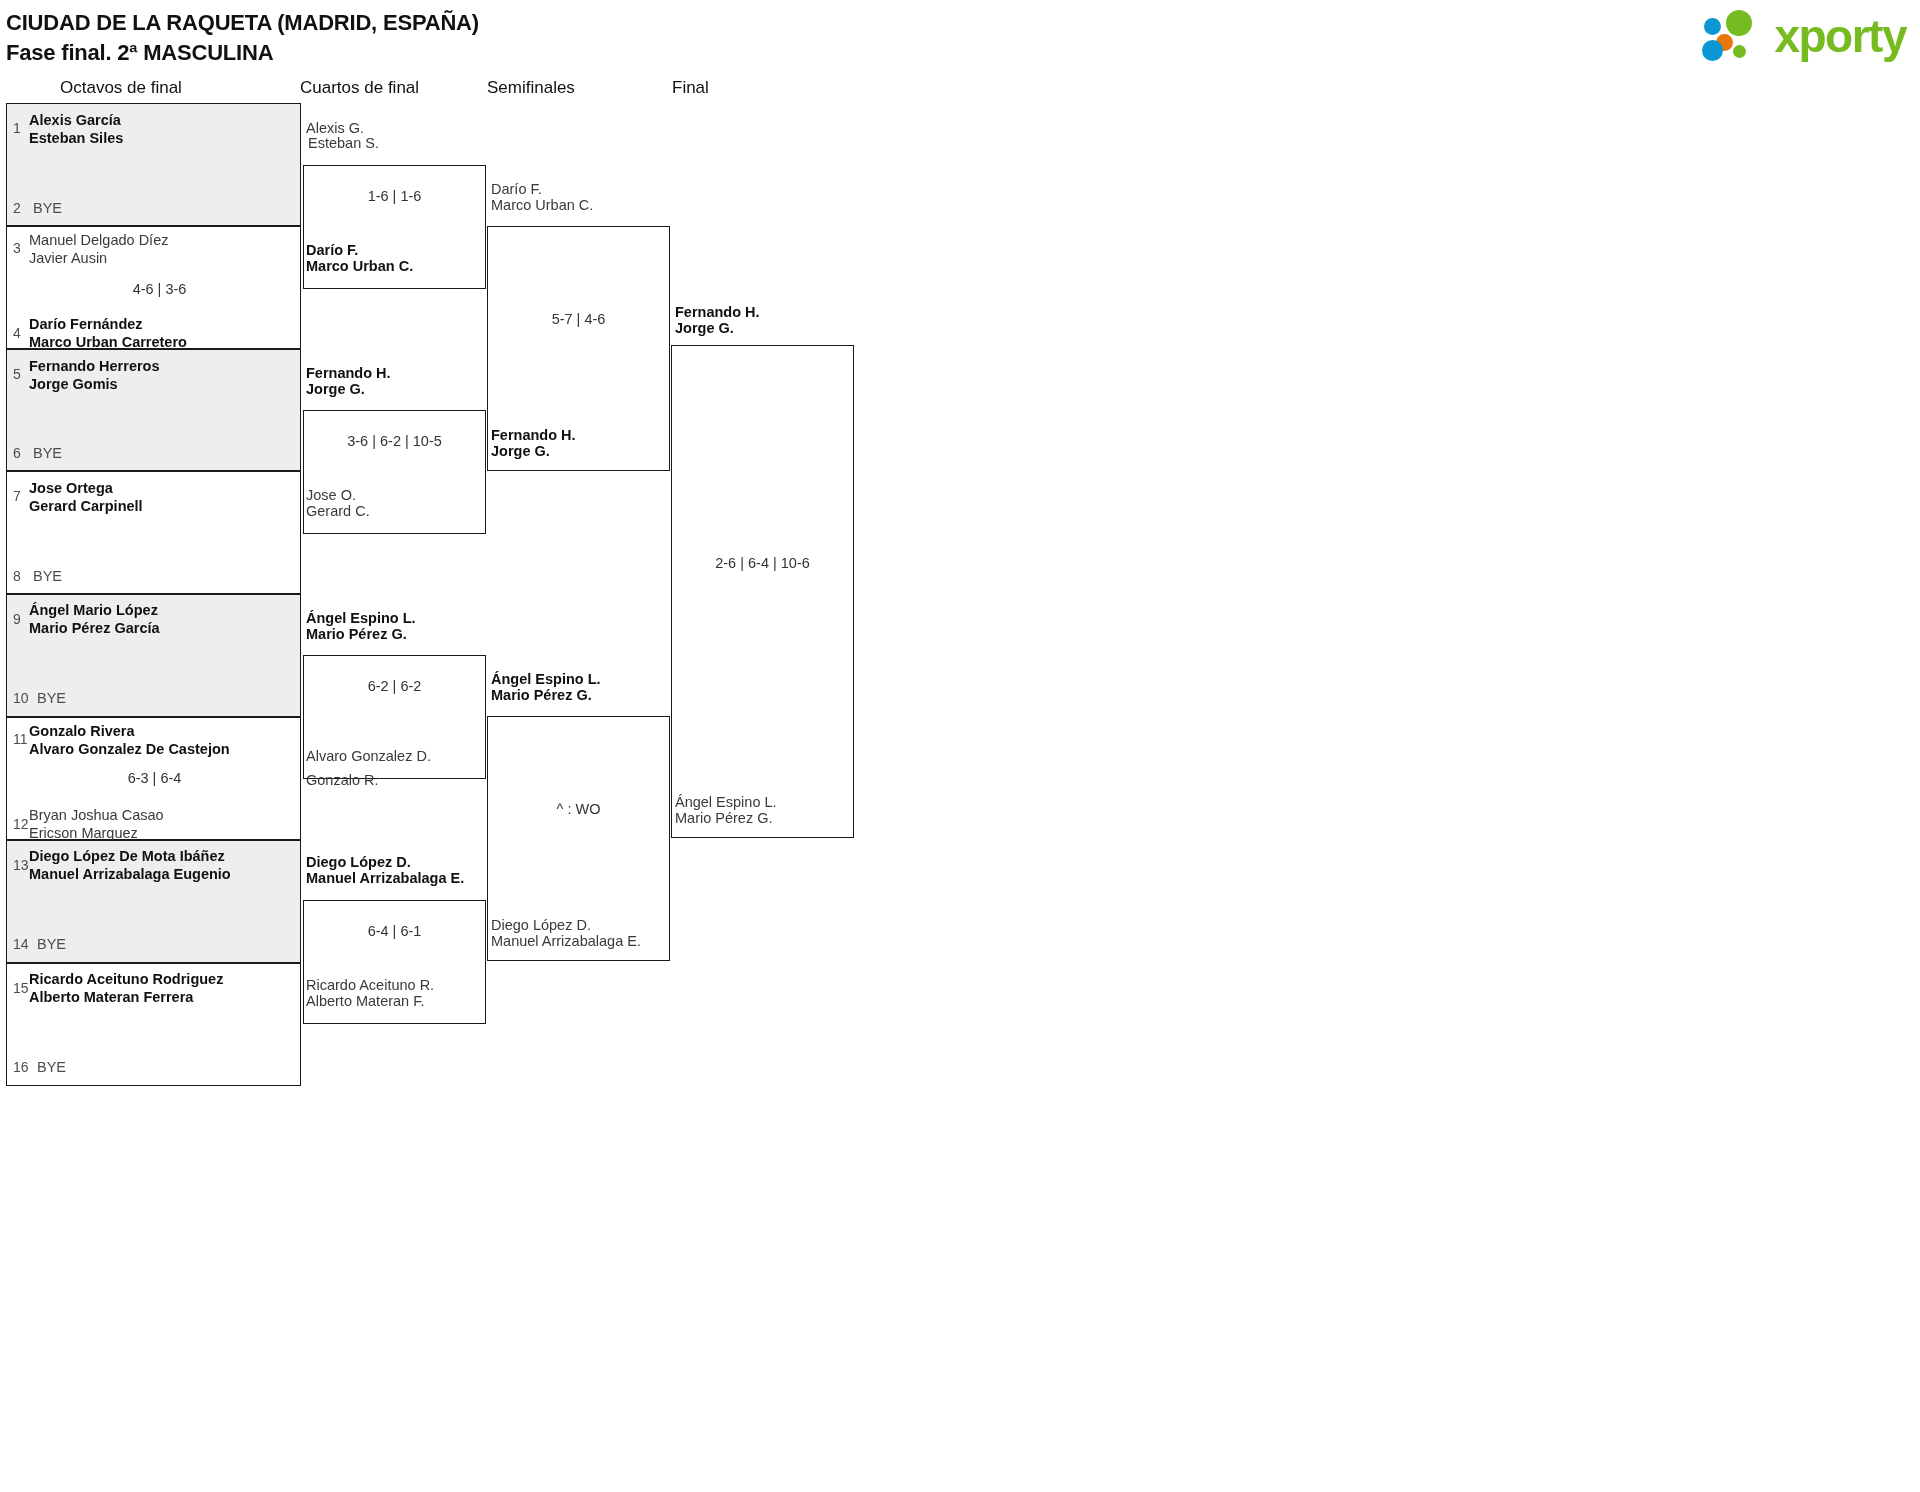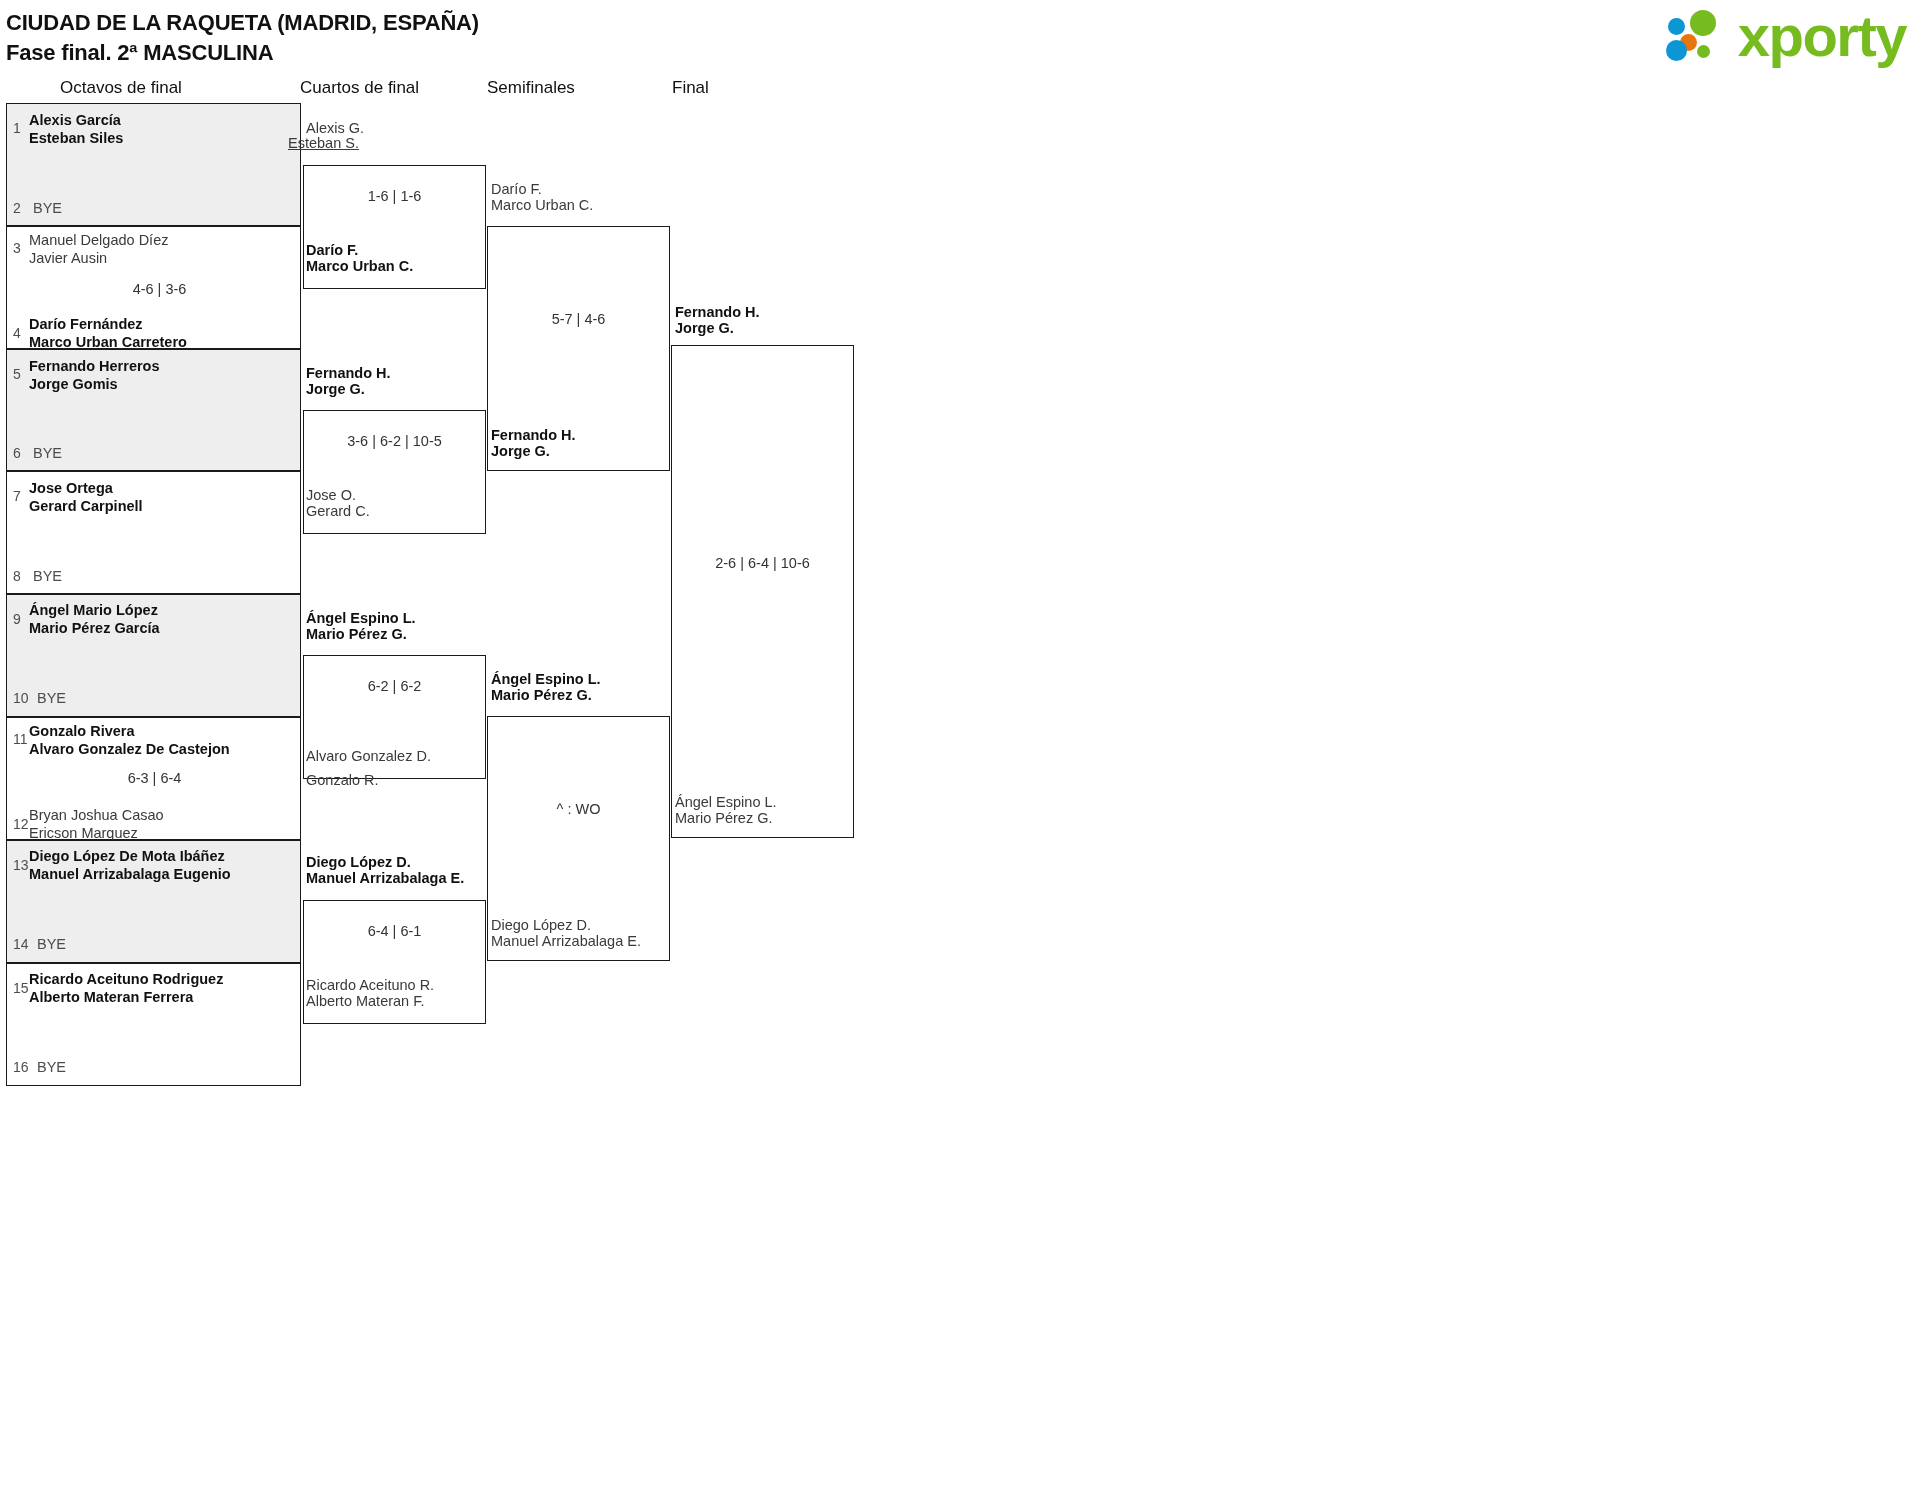--- a/index.html
+++ b/index.html
@@ -36,21 +36,21 @@
     position: absolute;
     right: 14px;
     top: 8px;
     height: 56px;
     display: flex;
     align-items: center;
   }
   .logo-dots { position: relative; width: 70px; height: 56px; }
   .dot { position: absolute; border-radius: 50%; }
   .logo-word {
-    font-size: 58px;
+    font-size: 46px;
     font-weight: bold;
     letter-spacing: -1.5px;
     line-height: 46px;
     margin-left: 2px;
   }
 
   
   .round-head {
     position: absolute;
     font-size: 17px;
@@ -207,21 +207,21 @@
 
   <div class="slot" style="left:6px; top:963px; width:295px; height:123px;">
     <div class="seed-num" style="top:16px;">15</div>
     <div class="team win" style="top:6px;">Ricardo Aceituno Rodriguez</div>
     <div class="team win" style="top:24px;">Alberto Materan Ferrera</div>
     <div class="seed-num" style="top:95px;">16</div>
     <div class="bye" style="left:30px; top:95px;">BYE</div>
   </div>
 
   <div class="entrant lose" style="left:306px; top:119px;">Alexis G.</div>
-  <div class="entrant lose" style="left:288px; top:134px;text-decoration:underline;">Esteban S.</div>
+  <div class="entrant lose" style="left:308px; top:134px;">Esteban S.</div>
   <div class="mbox" style="left:303px; top:165px; width:183px; height:124px;"></div>
   <div class="mscore" style="left:303px; top:188px; width:183px;">1-6 | 1-6</div>
   <div class="entrant win" style="left:306px; top:241px;">Darío F.</div>
   <div class="entrant win" style="left:306px; top:257px;">Marco Urban C.</div>
 
   <div class="entrant win" style="left:306px; top:364px;">Fernando H.</div>
   <div class="entrant win" style="left:306px; top:380px;">Jorge G.</div>
   <div class="mbox" style="left:303px; top:410px; width:183px; height:124px;"></div>
   <div class="mscore" style="left:303px; top:433px; width:183px;">3-6 | 6-2 | 10-5</div>
   <div class="entrant lose" style="left:306px; top:486px;">Jose O.</div>

